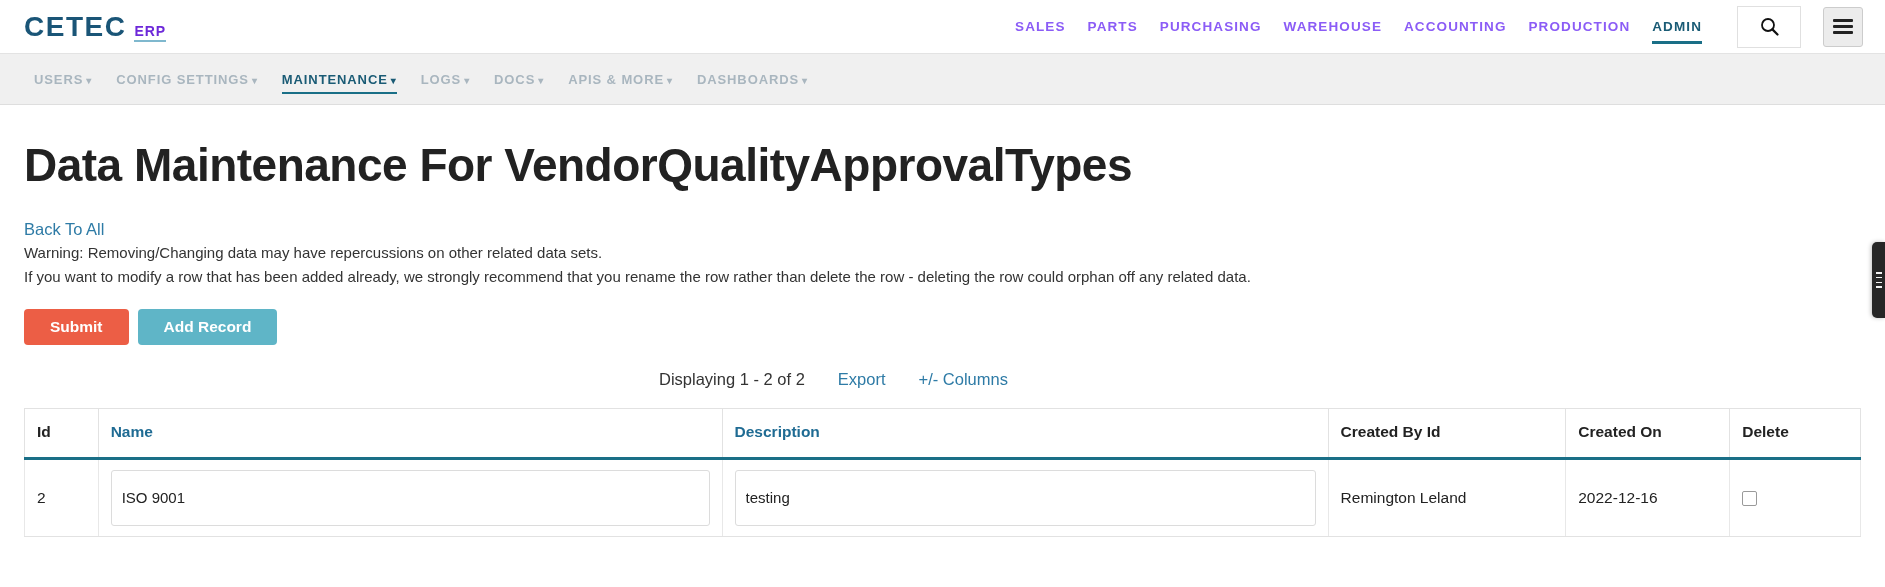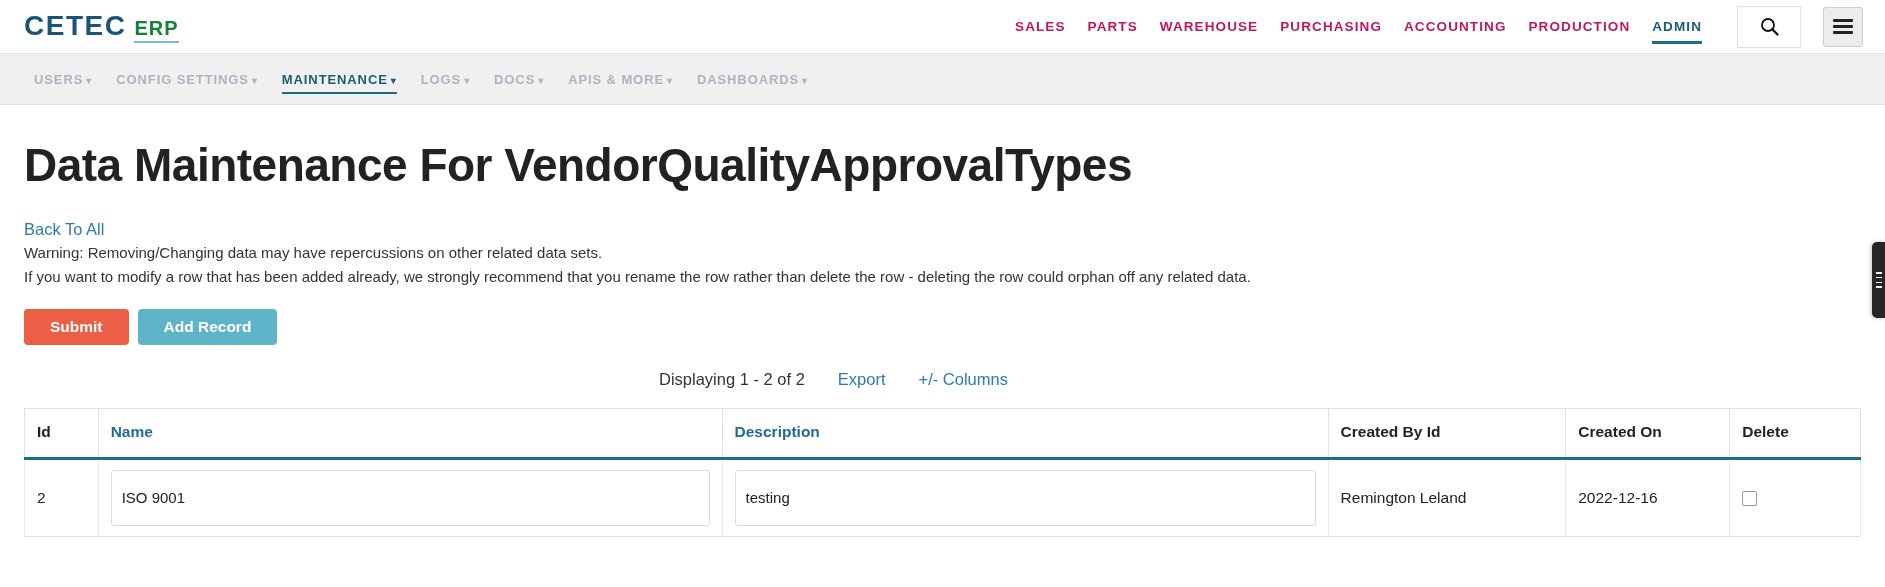--- a/index.html
+++ b/index.html
@@ -29,39 +29,39 @@
   .logo-cetec {
     font-family: "Liberation Sans", sans-serif;
     font-weight: bold;
     font-size: 28px;
     letter-spacing: 1.5px;
     color: #1a5577;
   }
   .logo-erp {
     font-family: "Liberation Sans", sans-serif;
     font-weight: bold;
-    font-size: 20px;
+    font-size: 14px;
     letter-spacing: 1px;
-    color: #15803d;
+    color: #6d28d9;
     margin-left: 8px;
     border-bottom: 2px solid #7fb8ce;
     padding-bottom: 1px;
   }
 
   .mainnav {
     margin-left: auto;
     display: flex;
     align-items: flex-end;
     height: 54px;
     padding-bottom: 0;
   }
   .mainnav-item {
     font-size: 13.5px;
     letter-spacing: 1.1px;
-    color: #be185d;
+    color: #8b5cf6;
     font-weight: bold;
     padding: 0 11px;
     line-height: 54px;
     height: 54px;
     cursor: pointer;
     white-space: nowrap;
     position: relative;
   }
   .mainnav-item.active {
     color: #1a5b75;
@@ -305,22 +305,22 @@
 
 <div class="topbar">
   <div class="logo-wrap">
     <span class="logo-cetec">CETEC</span>
     <span class="logo-erp">ERP</span>
   </div>
 
   <nav class="mainnav">
     <div class="mainnav-item">SALES</div>
     <div class="mainnav-item">PARTS</div>
+    <div class="mainnav-item">PURCHASING</div>
     <div class="mainnav-item">WAREHOUSE</div>
-    <div class="mainnav-item">PURCHASING</div>
     <div class="mainnav-item">ACCOUNTING</div>
     <div class="mainnav-item">PRODUCTION</div>
     <div class="mainnav-item active">ADMIN</div>
   </nav>
 
   <div class="search-box">
     <svg width="19" height="19" viewBox="0 0 19 19">
       <circle cx="8" cy="8" r="6" fill="none" stroke="#111" stroke-width="1.8"></circle>
       <line x1="12.4" y1="12.4" x2="17.5" y2="17.5" stroke="#111" stroke-width="2.2" stroke-linecap="round"></line>
     </svg>

